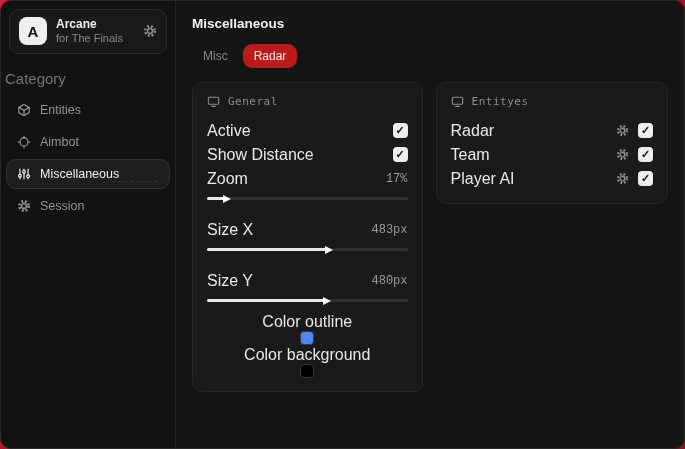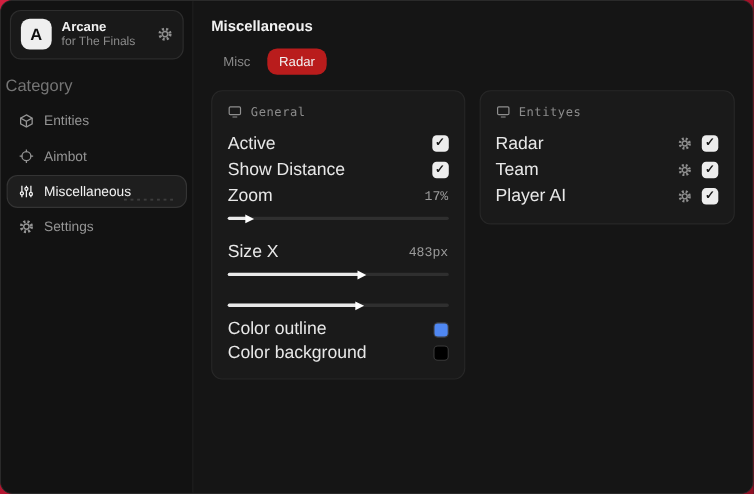--- a/index.html
+++ b/index.html
@@ -130,21 +130,21 @@
   .slider-fill { position:absolute; left:0; top:0; height:3px; border-radius:2px; background:#e9e9e9; }
   .slider-thumb {
     position:absolute; top:50%; transform:translate(-2px,-50%);
     width:0; height:0;
     border-left:8px solid #ffffff;
     border-top:4.5px solid transparent;
     border-bottom:4.5px solid transparent;
     cursor:grab;
   }
   .group-gap { height:7px; }
-  .color-row { min-height:20px; }
+  .color-row { min-height:20px;flex-direction:column; }
   .swatch { width:14px; height:14px; border-radius:4px; border:1px solid #3a3a3a; cursor:pointer; }
   .entity-right { display:flex; align-items:center; gap:9px; }
   .entity-gear { cursor:pointer; }
 </style>
 </head>
 <body>
 
 <div class="stage">
   <div class="window">
 
@@ -205,21 +205,21 @@
         <span class="nav-dots"></span>
       </div>
 
       <div class="nav-item">
         <span class="icon">
           <svg width="14" height="14" viewBox="0 0 24 24" fill="none" stroke="currentColor">
             <circle cx="12" cy="12" r="8" stroke-width="4.5" stroke-dasharray="3.2 3.2"></circle>
             <circle cx="12" cy="12" r="4.2" stroke-width="2.4"></circle>
           </svg>
         </span>
-        <span>Settings</span>
+        <span>Session</span>
       </div>
 
     </div>
 
     <div class="main">
       <div class="page-title">Miscellaneous</div>
 
       <div class="tabs">
         <div class="tab">Misc</div>
         <div class="tab active">Radar</div>
@@ -263,20 +263,24 @@
             <span class="row-label">Size X</span>
             <span class="row-value">483px</span>
           </div>
           <div class="slider-track">
             <div class="slider-fill" style="width: 60%;"></div>
             <div class="slider-thumb" style="left: 60%;"></div>
           </div>
 
           <div class="group-gap"></div>
 
+          <div class="row">
+            <span class="row-label">Size Y</span>
+            <span class="row-value">480px</span>
+          </div>
           <div class="slider-track">
             <div class="slider-fill" style="width: 59%;"></div>
             <div class="slider-thumb" style="left: 59%;"></div>
           </div>
 
           <div class="row color-row">
             <span class="row-label">Color outline</span>
             <span class="swatch" style="background-color: rgb(79, 135, 242);"></span>
           </div>
           <div class="row color-row">

